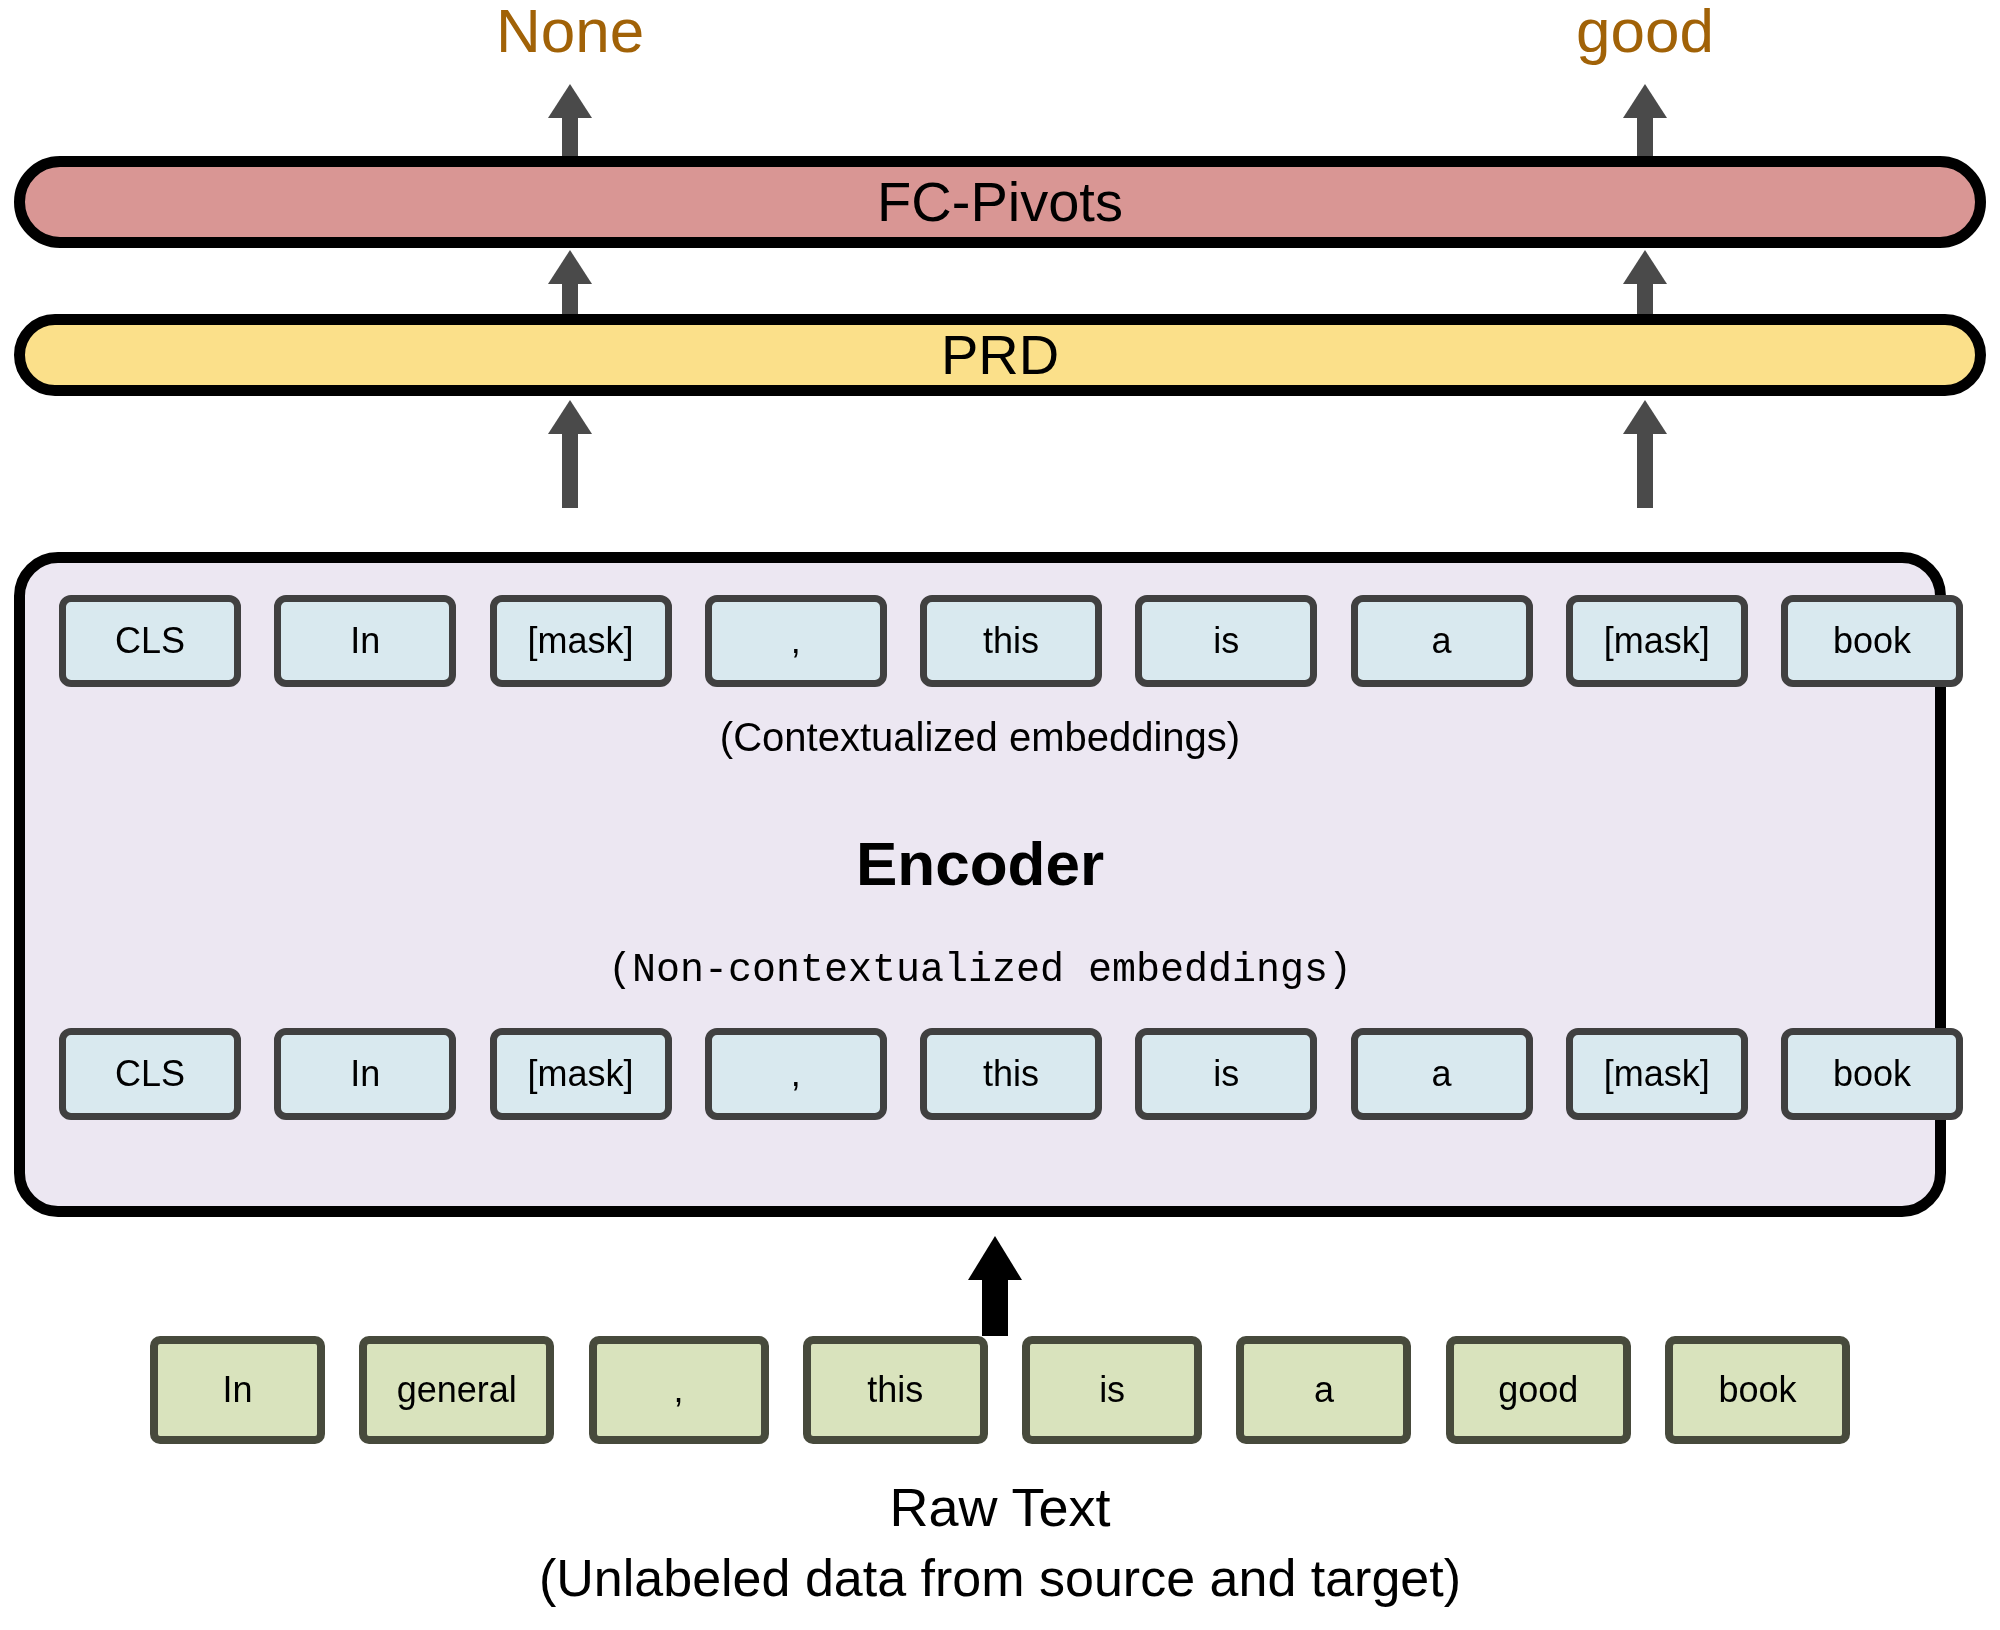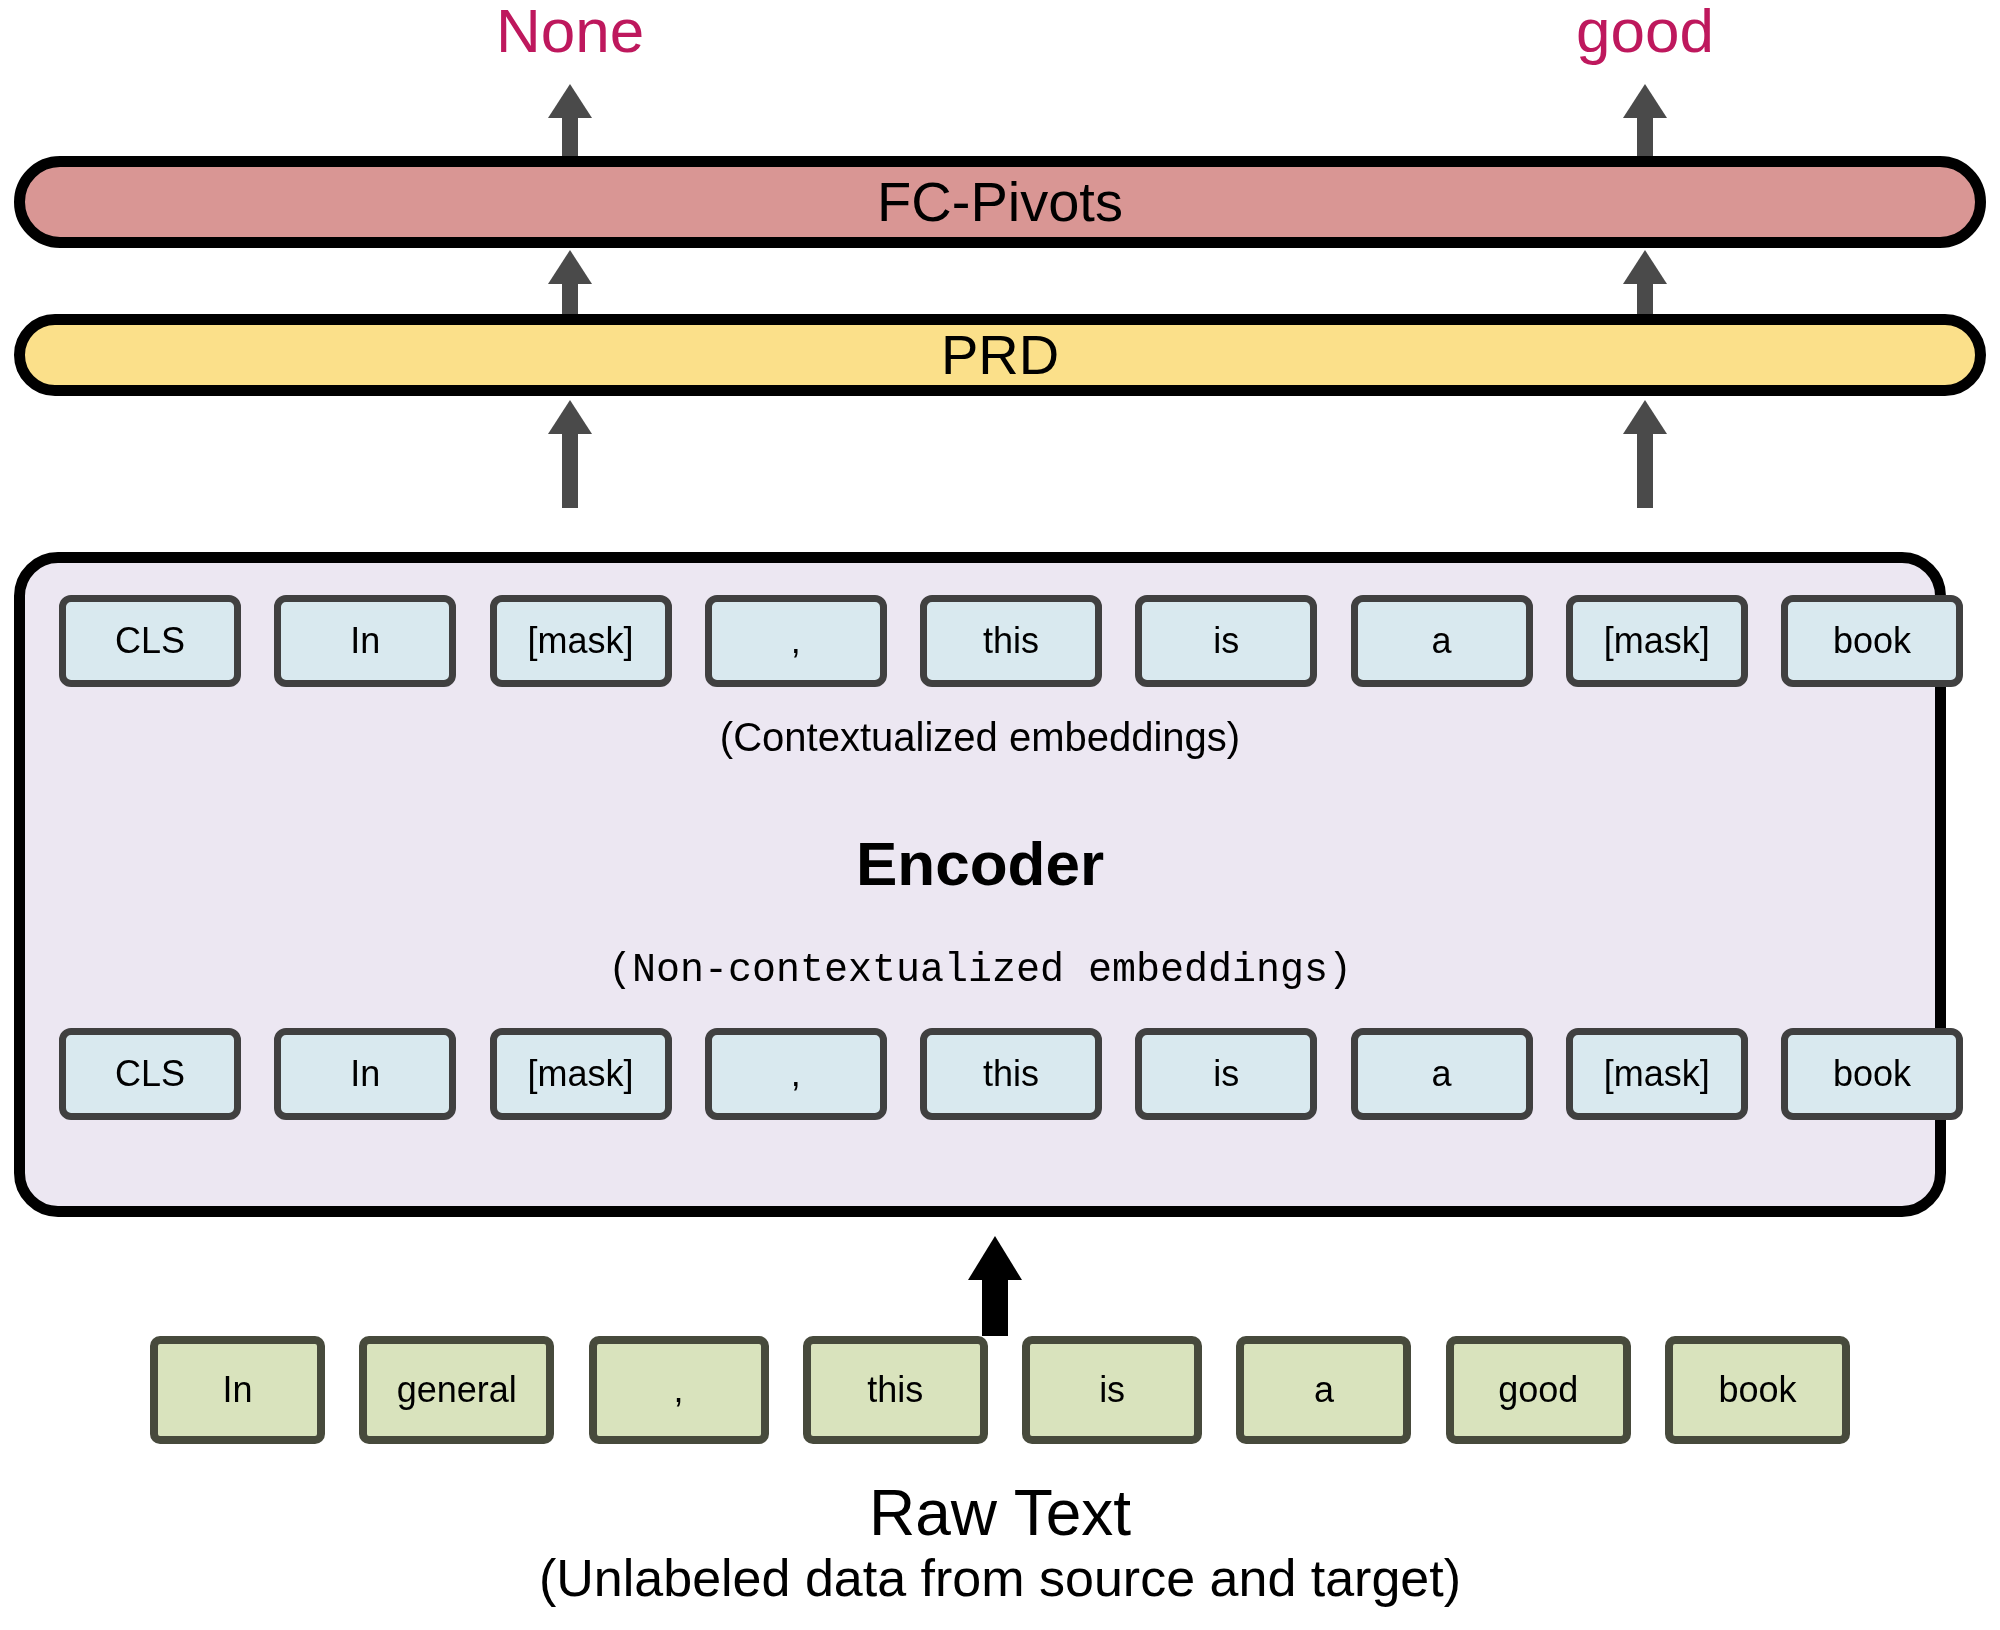--- a/index.html
+++ b/index.html
@@ -18,21 +18,21 @@
     height: 1630px;
     background: #ffffff;
     overflow: hidden;
   }
 
   
   .out-label {
     position: absolute;
     font-size: 62px;
     line-height: 62px;
-    color: #be185d;
+    color: #a16207;
     text-align: right;
     white-space: nowrap;
     transform: translateX(-50%);
   }
 
   
   .garrow {
     position: absolute;
     transform: translateX(-50%);
   }
@@ -151,21 +151,21 @@
 
   
   .caption {
     position: absolute;
     left: 0;
     right: 0;
     text-align: center;
     color: #000;
     white-space: nowrap;
   }
-  .caption.big  { font-size: 64px; }
+  .caption.big  { font-size: 54px; }
   .caption.sub  { font-size: 52px; }
 </style>
 </head>
 <body>
 
 <div id="stage">
 
   <div class="out-label" style="left:570px; top:0px;">None</div>
   <div class="out-label" style="left:1645px; top:0px;">good</div>
 

